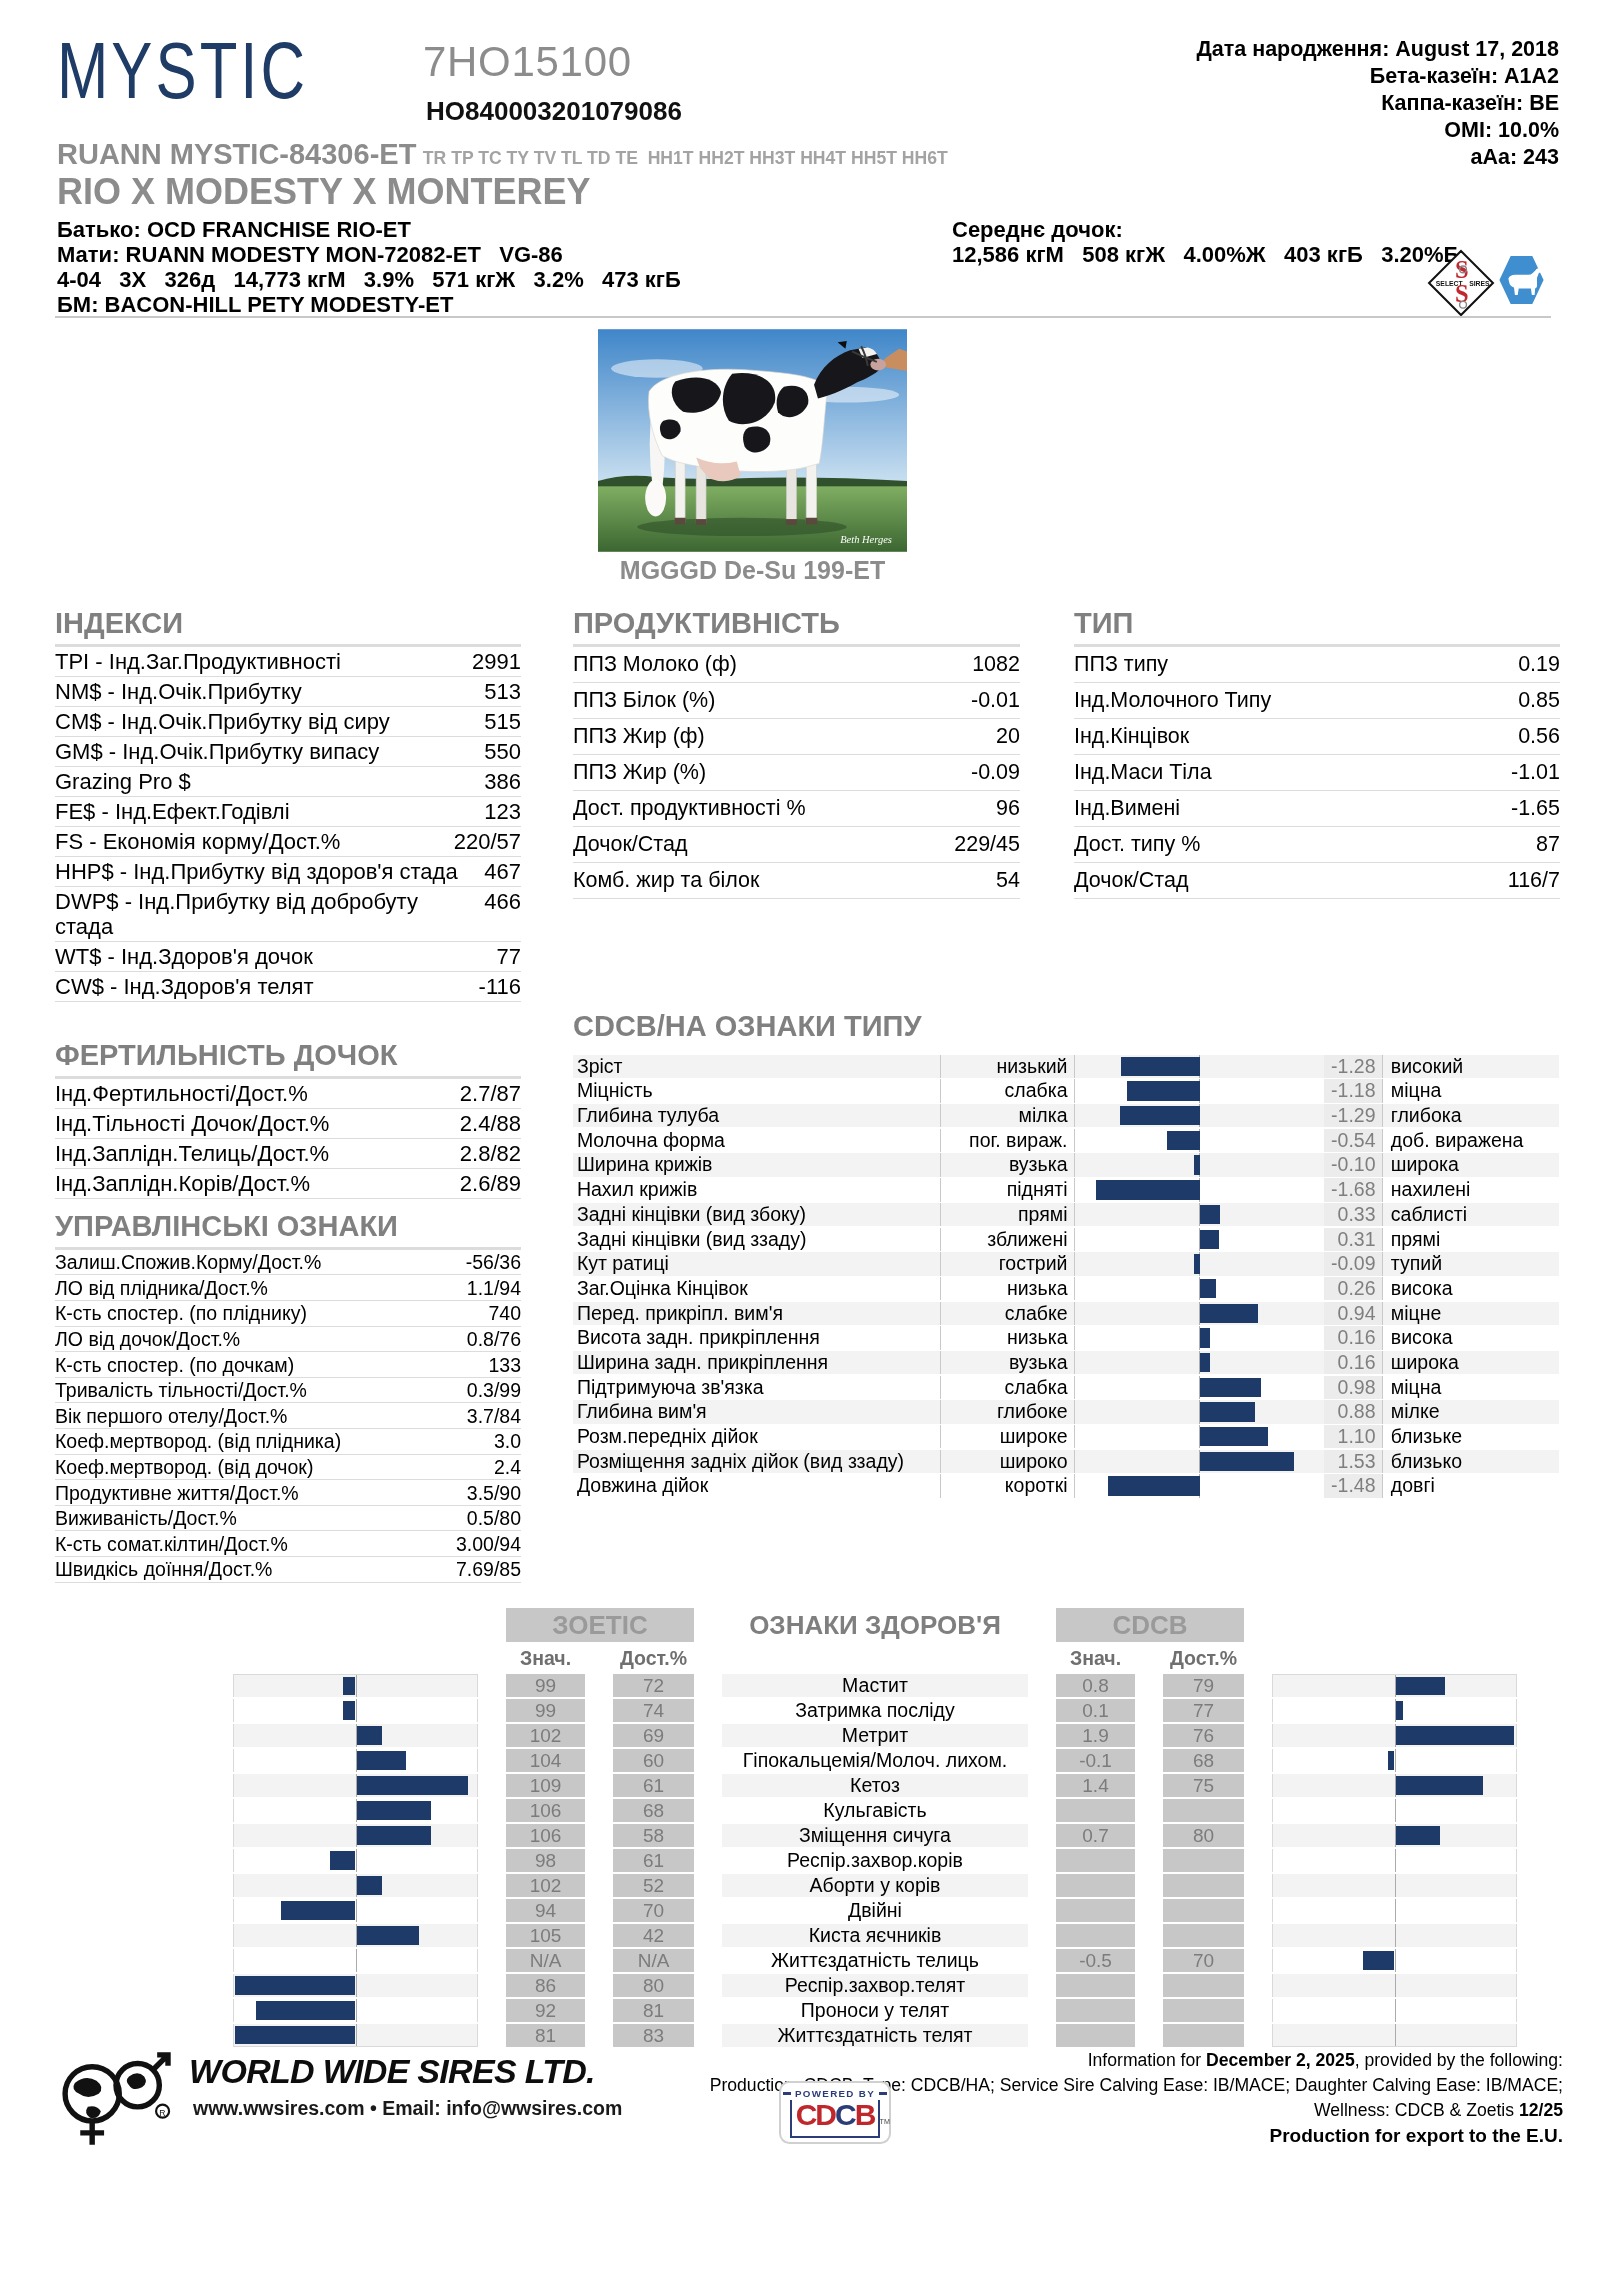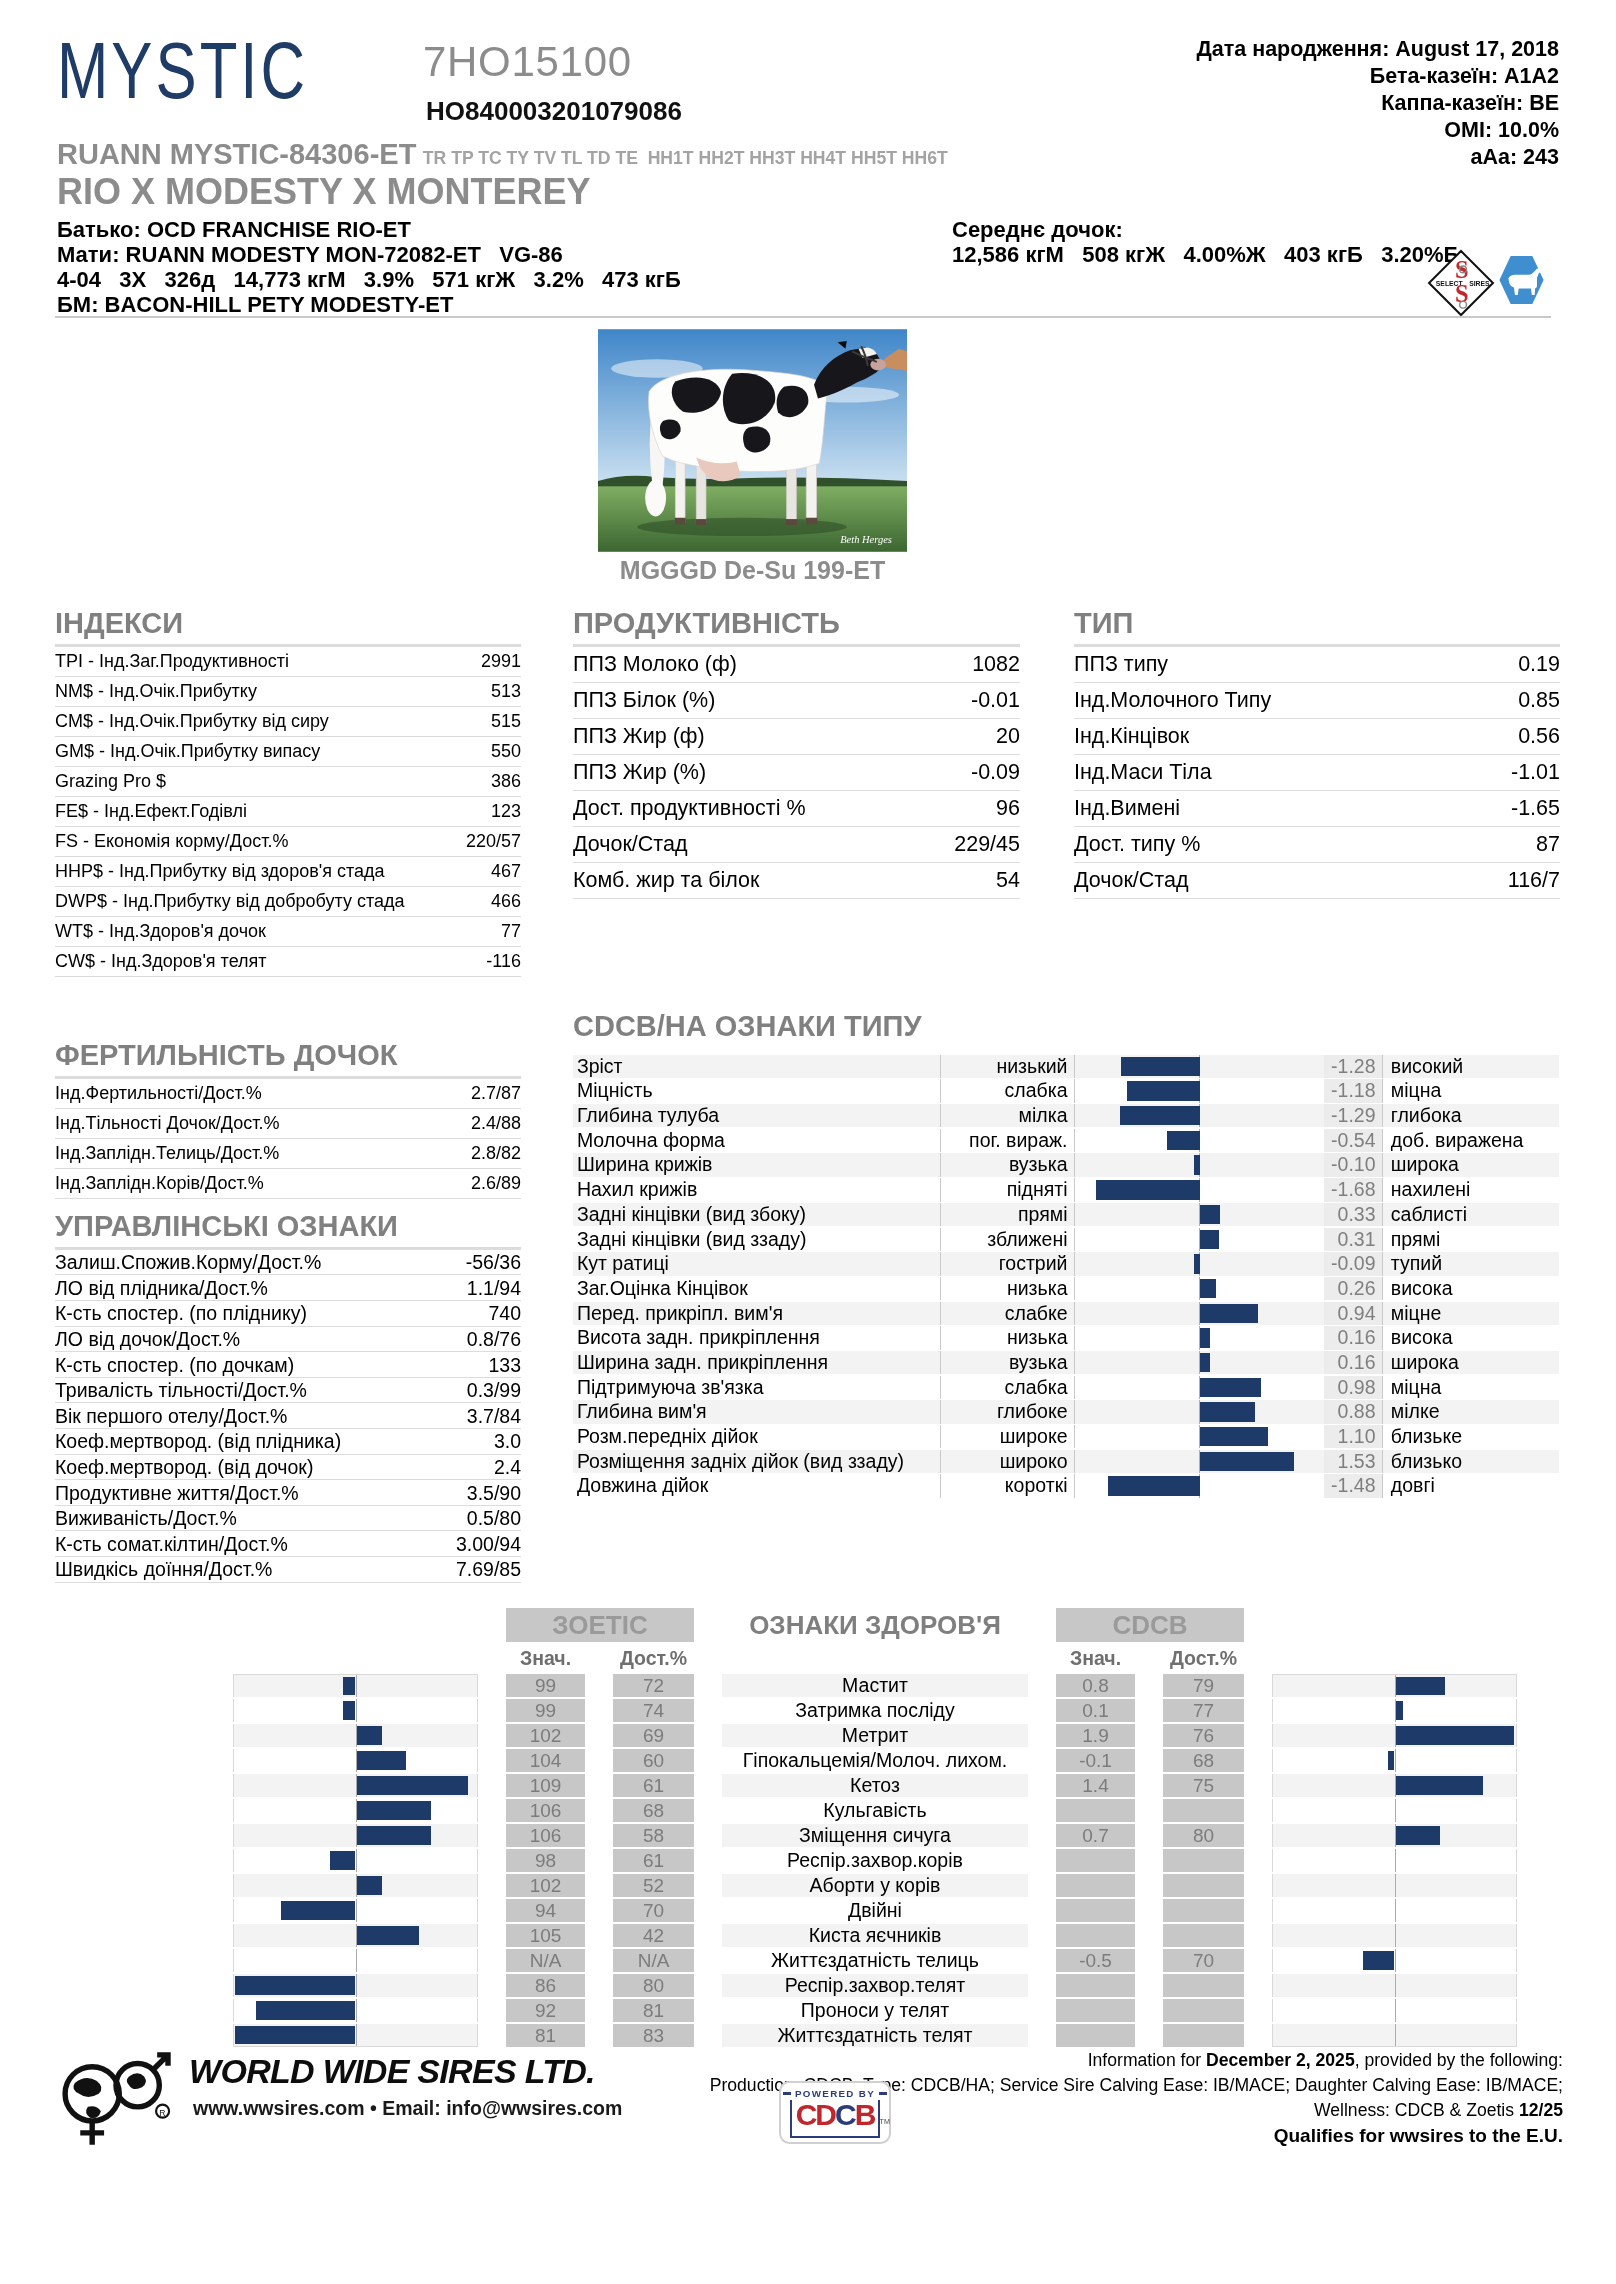--- a/index.html
+++ b/index.html
@@ -27,21 +27,21 @@
   
   .photo{left:598px;top:329px;width:309px;height:223px;}
   .photo-caption{left:598px;top:556px;width:309px;text-align:center;
                  font-size:25px;font-weight:700;color:#8c8c8c;}
 
   
   .stat-table{position:absolute;}
   h2.sec{margin:0;font-size:29px;font-weight:700;color:#808080;padding-bottom:3.9px;}
   h2.ruled{border-bottom:3.3px solid #dcdcdc;}
   .s-row{display:flex;align-items:flex-start;min-height:25px;padding:2px 0;
-         border-bottom:1.3px solid #dcdcdc;font-size:18px;line-height:25px;}
+         border-bottom:1.3px solid #dcdcdc;font-size:22px;line-height:25px;}
   .s-label{flex:1;padding-right:11.7px;}
   .s-value{white-space:nowrap;text-align:center;}
   .tall .s-row{min-height:31px;line-height:31px;font-size:21.5px;}
   .dense .s-row{min-height:22px;line-height:22px;font-size:19.5px;padding:1.3px 0;}
 
   
   .linear-section{left:573px;top:1010px;width:986px;}
   .l-rows{margin-top:7.8px;}
   .l-row{display:grid;grid-template-columns:367px 135px 249px 59px 176px;
          height:23.4px;margin-bottom:1.3px;font-size:19.5px;line-height:23.4px;}
@@ -814,21 +814,21 @@
     <path d="M38,71 v22 M27,82 h22" stroke="#111" stroke-width="5" fill="none"></path>
     <circle cx="103" cy="62" r="6" fill="none" stroke="#111" stroke-width="2"></circle>
     <text x="100" y="66" font-size="8" fill="#111" font-family="Liberation Sans,sans-serif">R</text>
   </svg>
   <div class="abs wws-title">WORLD WIDE SIRES LTD.</div>
   <div class="abs wws-sub">www.wwsires.com • Email: info@wwsires.com</div>
 
   <div class="abs foot-info">
     <div><span>Information for </span><span class="b">December 2, 2025</span><span>, provided by the following:</span></div>
     <div><span>Production: CDCB; Type: CDCB/HA; Service Sire Calving Ease: IB/MACE; Daughter Calving Ease: IB/MACE; Wellness: CDCB &amp; Zoetis </span><span class="b">12/25</span></div>
-    <div class="foot-line3">Qualifies for wwsires to the E.U.</div>
+    <div class="foot-line3">Production for export to the E.U.</div>
   </div>
 
   <div class="abs cdcb-badge">
     <div class="cb-top">
       <span class="cb-dash"></span>
       <span class="cb-powered">POWERED BY</span>
       <span class="cb-dash"></span>
     </div>
     <div class="cb-frame">
       <span class="ltr red">C</span><span class="ltr red">D</span><span class="ltr navy">C</span><span class="ltr red">B</span>

